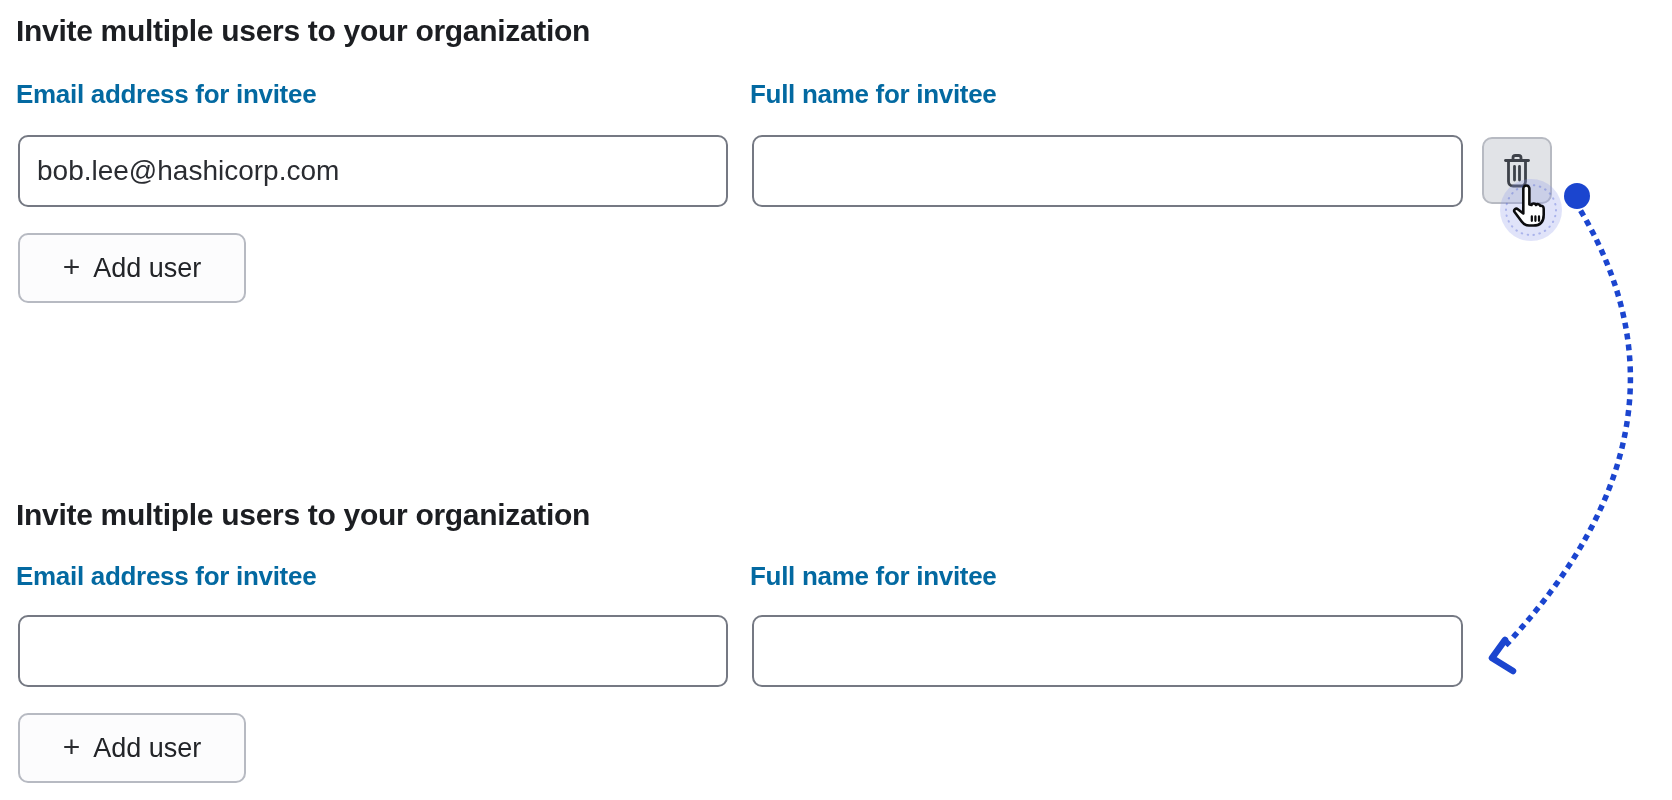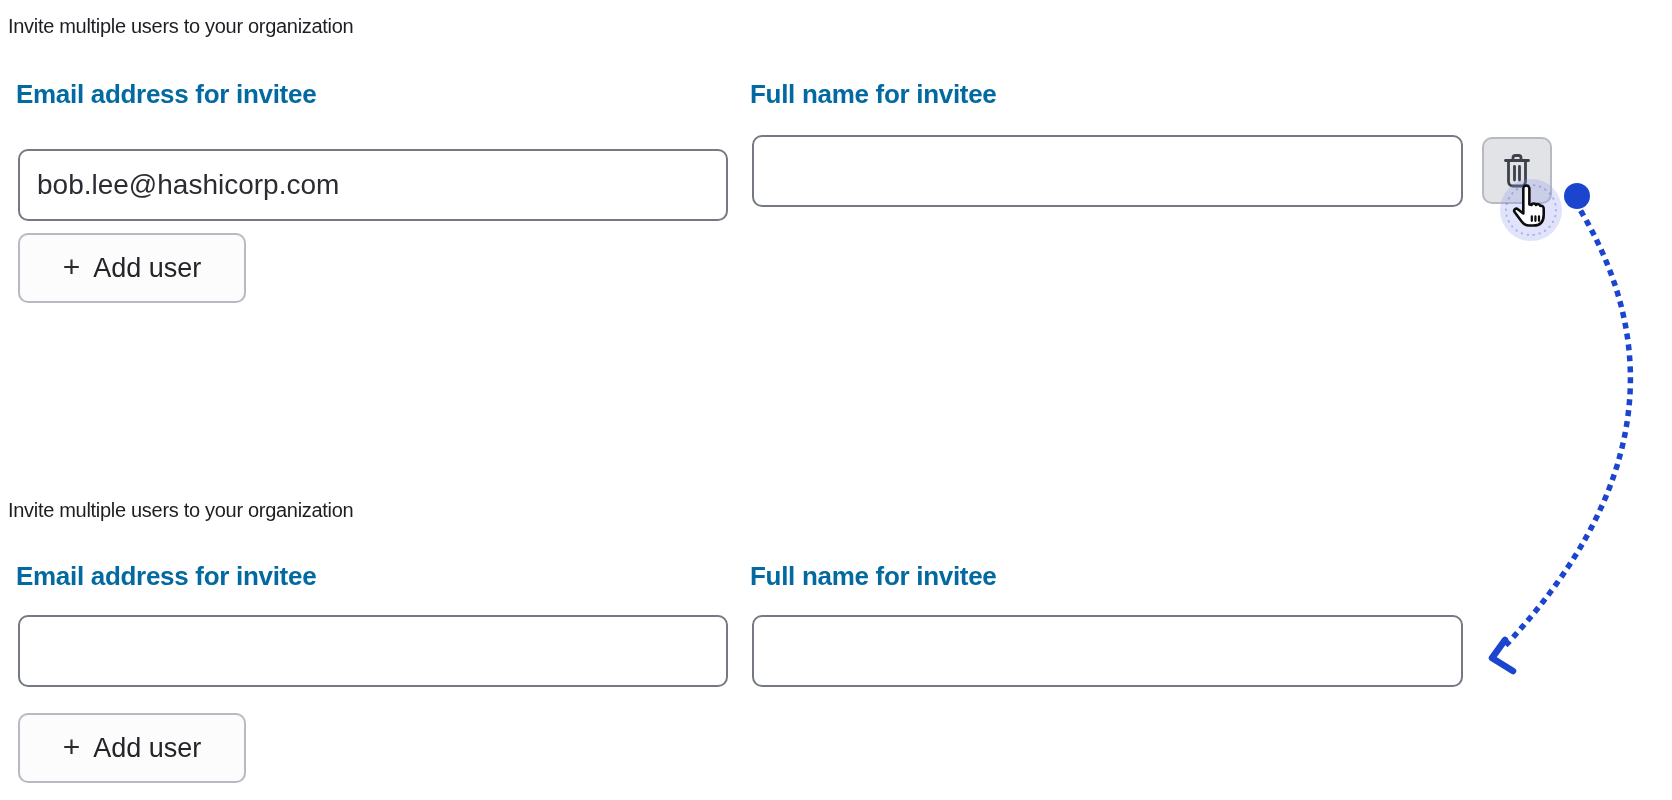--- a/index.html
+++ b/index.html
@@ -1,21 +1,21 @@
 <!DOCTYPE html>
 <html><head>
 <meta charset="utf-8">
 <style>
   html,body{margin:0;padding:0;background:#ffffff;}
   body{font-family:"Liberation Sans","DejaVu Sans",sans-serif;color:#1f2124;}
   .stage{position:relative;width:1672px;height:800px;background:#ffffff;overflow:hidden;}
 
   .section-title{
-    position:absolute;left:8px;
-    font-size:20px;font-weight:400;letter-spacing:-0.3px;color:#1c1e22;line-height:1;
+    position:absolute;left:16px;
+    font-size:30px;font-weight:700;letter-spacing:-0.3px;color:#1c1e22;line-height:1;
     white-space:nowrap;
   }
   .field-label{
     position:absolute;
     font-size:26px;font-weight:700;letter-spacing:-0.3px;color:#0369a1;line-height:1;
     white-space:nowrap;
   }
   .text-input{
     position:absolute;height:72px;box-sizing:border-box;
     border:2px solid #757983;border-radius:10px;background:#ffffff;
@@ -40,21 +40,21 @@
 </head>
 <body>
 
 <div class="stage">
 
   <div class="section-title" style="top:16px;">Invite multiple users to your organization</div>
 
   <div class="field-label" style="left:16px;top:81px;">Email address for invitee</div>
   <div class="field-label" style="left:750px;top:81px;">Full name for invitee</div>
 
-  <input class="text-input" style="left: 18px; top: 149px; width: 710px;" type="text" value="bob.lee@hashicorp.com">
+  <input class="text-input" style="left: 18px; top: 135px; width: 710px;" type="text" value="bob.lee@hashicorp.com">
   <input class="text-input" style="left: 752px; top: 135px; width: 711px;" type="text" value="">
 
   <button class="delete-btn">
     <span style="display:flex;">
       <svg width="34" height="38" viewBox="0 0 34 38" fill="none" stroke="#3e424a" stroke-width="2.8" stroke-linecap="round" stroke-linejoin="round">
         <path d="M13 8 V5.8 A2.3 2.3 0 0 1 15.3 3.5 H18.7 A2.3 2.3 0 0 1 21 5.8 V8"></path>
         <path d="M5.5 8.5 H28.5"></path>
         <path d="M8.5 8.5 V29.5 A4.5 4.5 0 0 0 13 34 H21 A4.5 4.5 0 0 0 25.5 29.5 V8.5"></path>
         <path d="M14.5 14.5 V28"></path>
         <path d="M19.5 14.5 V28"></path>

